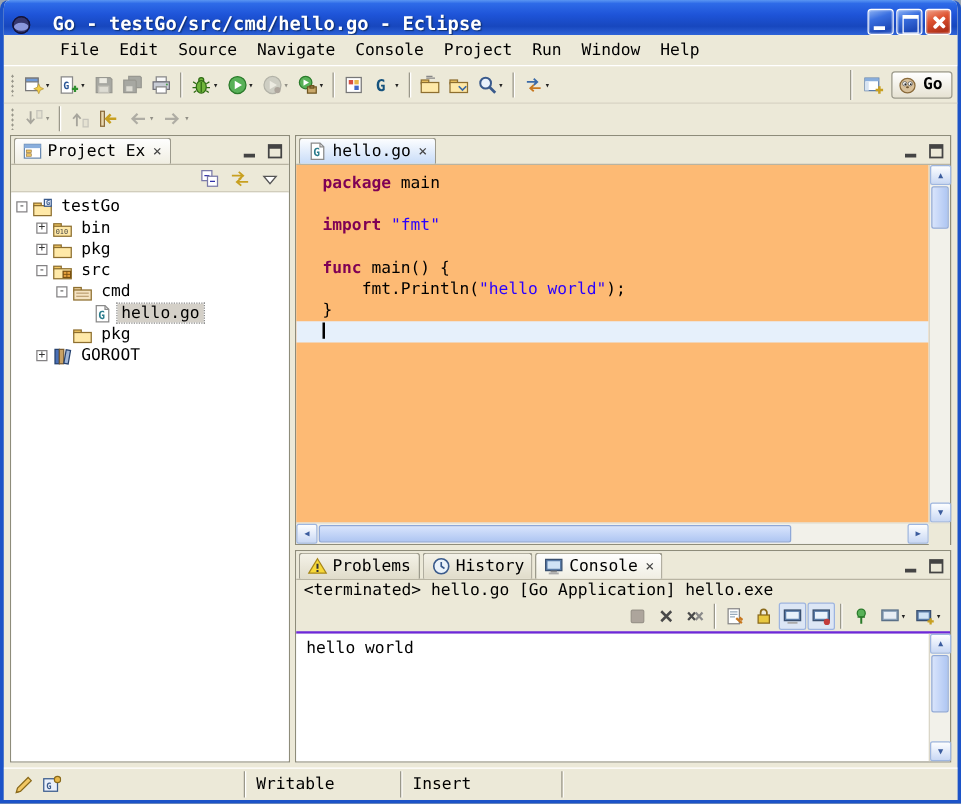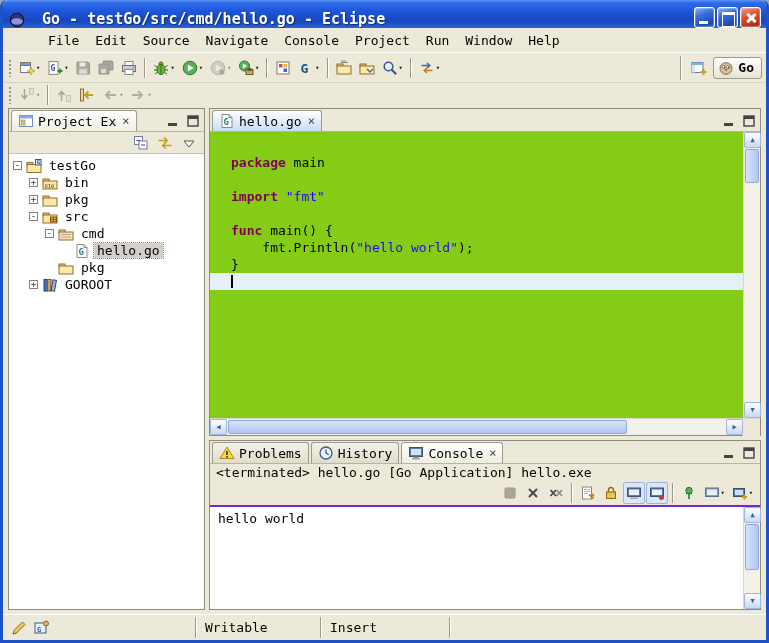--- a/index.html
+++ b/index.html
@@ -36,21 +36,21 @@
   .tbtn.dis{opacity:.45;filter:grayscale(.9);}
   .tsep{width:2px;height:20px;margin:0 3px;border-left:1px solid var(--groove);border-right:1px solid #fff;flex:none;}
   .tsep.tall{height:24px;}
   .persp{margin-left:auto;display:flex;align-items:center;gap:3px;}
   .persp-btn{display:flex;align-items:center;gap:4px;padding:2px 7px 2px 4px;border:1px solid #9C9A8C;border-radius:3px;
     background:linear-gradient(#FFFFFF,#E6E2D2);font-weight:bold;}
   .ic{width:16px;height:16px;display:inline-block;flex:none;line-height:0;}
   
   .main{flex:1;display:flex;gap:4px;padding:2px 5px 4px;min-height:0;}
   .view{border:1px solid var(--bord);background:#fff;display:flex;flex-direction:column;min-height:0;}
-  .explorer{width:197px;flex:none;}
+  .explorer{width:224px;flex:none;}
   .rightcol{flex:1;display:flex;flex-direction:column;gap:4px;min-width:0;}
   .editorview{flex:1;min-height:0;}
   .consoleview{height:170px;flex:none;}
   
   .vtabs{height:23px;flex:none;display:flex;align-items:flex-end;background:var(--beige);border-bottom:1px solid #B8B4A2;padding:1px 2px 0;}
   .vtab{height:21px;display:flex;align-items:center;gap:4px;padding:0 6px;margin-right:2px;white-space:nowrap;
     border:1px solid #9C9A8C;border-bottom:none;border-radius:3px 3px 0 0;background:linear-gradient(#F4F2E8,#E0DCCA);}
   .vtab.active{background:linear-gradient(#FEFEFE,#F0EEE2);}
   .editorview .vtab.active{background:linear-gradient(#FDFEFF,#C8DCF8);}
   .vtab .close{font-size:12px;color:#444;margin-left:2px;line-height:1;}
@@ -63,21 +63,21 @@
   .tree{flex:1;background:#fff;overflow:hidden;padding-top:3px;}
   .trow{height:17px;display:flex;align-items:center;white-space:nowrap;}
   .texp{width:9px;height:9px;flex:none;border:1px solid #848284;background:#fff;font-size:9px;line-height:7px;
     text-align:center;color:#333;margin-right:4px;}
   .texp.blank{border:none;background:transparent;}
   .tic{margin-right:4px;}
   .tlabel{padding:0 3px;}
   .trow.sel .tlabel{background:#D4D0C8;outline:1px dotted #8A8A8A;}
   
   .edbody{flex:1;display:flex;min-height:0;}
-  .code{flex:1;background:#84cc16;padding-top:22px;overflow:hidden;}
+  .code{flex:1;background:#fdba74;padding-top:6px;overflow:hidden;}
   .cline{height:17px;line-height:17px;padding-left:21px;white-space:pre;font-size:13px;}
   .cline.cur{background:#E6F0FB;}
   .caret{display:inline-block;width:2px;height:13px;background:#000;vertical-align:-2px;}
   .tk-keyword{color:#7F0055;font-weight:bold;}
   .tk-string{color:#2A00FF;}
   .tk-plain{color:#000;}
   
   .sbv{width:17px;flex:none;display:flex;flex-direction:column;background:#F2F1EA;border-left:1px solid #DAD6C8;}
   .sbh{flex:1;display:flex;background:#F2F1EA;}
   .edhrow{height:17px;flex:none;display:flex;border-top:1px solid #DAD6C8;}

